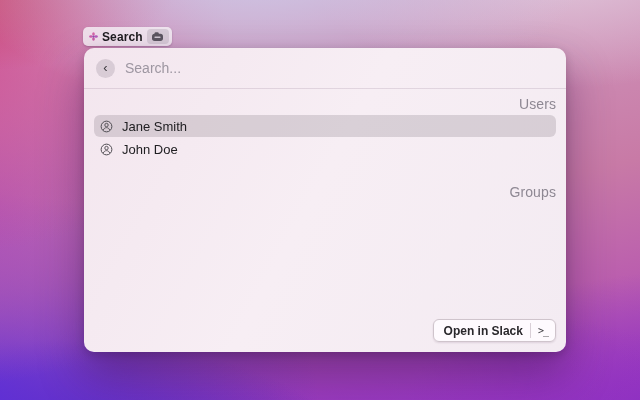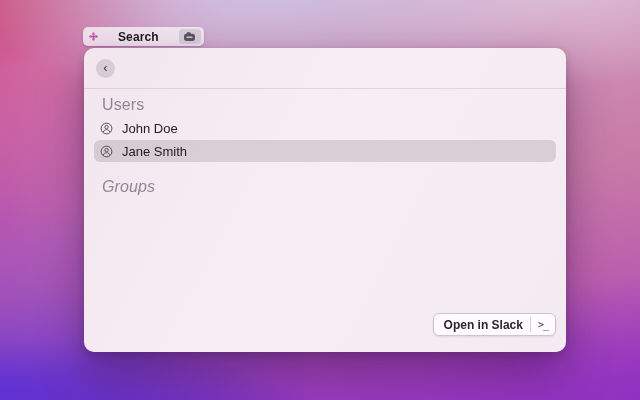--- a/index.html
+++ b/index.html
@@ -19,21 +19,21 @@
       radial-gradient(48% 42% at -12% 55%, #ad4cb6 0%, rgba(173,76,182,0) 100%),
       radial-gradient(56% 52% at -6% 100%, #5c2ed8 0%, rgba(92,46,216,0) 100%),
       radial-gradient(46% 32% at 10% 117%, #3c1faa 0%, rgba(60,31,170,0) 100%),
       radial-gradient(72% 42% at 55% 116%, #8e2fc4 0%, rgba(142,47,196,0) 100%),
       radial-gradient(44% 40% at 106% 108%, #8c2fc0 0%, rgba(140,47,192,0) 100%),
       linear-gradient(168deg, #d2a3c6 0%, #cd8db4 32%, #c87aa6 55%, #bb5fae 76%, #9f3cc2 100%);
   }
   
   .menu-pill{
     position:absolute;left:83px;top:27px;height:19px;
-    display:flex;align-items:center;gap:20px;padding:0 3px 0 6px;
+    display:flex;align-items:center;gap:4px;padding:0 3px 0 6px;
     background:rgba(247,241,246,0.82);border-radius:5px;
     box-shadow:0 1px 2px rgba(60,20,60,0.25);
   }
   .menu-pill .app-label{font-size:12px;font-weight:700;color:#1c1b1e;letter-spacing:.1px;}
   .menu-badge{
     display:flex;align-items:center;justify-content:center;
     width:22px;height:15px;border-radius:4px;background:rgba(176,166,178,0.38);
   }
   
   .panel{
@@ -54,33 +54,33 @@
     padding-bottom:1px;box-sizing:border-box;
   }
   .search-input{
     flex:1;border:none;outline:none;background:transparent;
     margin-left:8px;font-size:14px;color:#2a282c;
     font-family:"Liberation Sans",sans-serif;
   }
   .search-input::placeholder{color:#9d96a1;}
   .content{padding:0 10px;}
   .section-label{
-    margin:8px 0 3px 8px;font-size:16px;color:#8e8893;letter-spacing:.1px;
+    margin:8px 0 3px 8px;font-size:14px;color:#8e8893;letter-spacing:.1px;text-align:right;
   }
   .section-label.first{margin-top:7px;}
   .row{
     height:22px;margin:1px 0;display:flex;align-items:center;
     border-radius:6px;padding:0 6px 0 6px;
   }
   .row.selected{background:rgba(100,88,100,0.20);}
   .row .icon{width:13px;height:13px;flex:0 0 13px;display:flex;}
   .row .row-label{margin-left:9px;font-size:13px;color:#212023;}
   
   .open-btn{
-    position:absolute;right:10px;bottom:16px;height:23px;
+    position:absolute;right:10px;bottom:10px;height:23px;
     display:flex;align-items:center;padding:0 7px 0 10px;
     background:rgba(255,252,255,0.88);
     border:1px solid #cfc4cc;border-radius:6px;
     box-shadow:0 1px 2px rgba(60,20,60,0.12);
     cursor:default;box-sizing:border-box;
   }
   .open-btn .btn-label{font-size:12px;font-weight:700;color:#2a282c;}
   .open-btn .btn-sep{width:1px;height:15px;background:#d9cfd7;margin:0 7px;}
   .open-btn .shortcut{
     font-family:"DejaVu Sans Mono",monospace;font-size:10px;color:#3a383d;
@@ -113,51 +113,52 @@
     </span>
   </span>
 </div>
 
 <div class="panel">
 
   <div class="searchbar">
     <div class="back-btn">
       <span>‹</span>
     </div>
+    <input class="search-input" type="text" placeholder="Search..." style="">
   </div>
 
   <div class="content">
 
     <div class="section-label first">Users</div>
+
+    <div class="row selected">
+      <span class="icon">
+        <svg width="13" height="13" viewBox="0 0 16 16">
+          <circle cx="8" cy="8" r="6.6" fill="none" stroke="#4c4a4f" stroke-width="1.2"></circle>
+          <circle cx="8" cy="6.2" r="2.1" fill="none" stroke="#4c4a4f" stroke-width="1.1"></circle>
+          <path d="M4 12.4c.9-2 2.3-3 4-3s3.1 1 4 3" fill="none" stroke="#4c4a4f" stroke-width="1.1"></path>
+        </svg>
+      </span>
+      <span class="row-label">Jane Smith</span>
+    </div>
 
     <div class="row">
       <span class="icon">
         <svg width="13" height="13" viewBox="0 0 16 16">
           <circle cx="8" cy="8" r="6.6" fill="none" stroke="#4c4a4f" stroke-width="1.2"></circle>
           <circle cx="8" cy="6.2" r="2.1" fill="none" stroke="#4c4a4f" stroke-width="1.1"></circle>
           <path d="M4 12.4c.9-2 2.3-3 4-3s3.1 1 4 3" fill="none" stroke="#4c4a4f" stroke-width="1.1"></path>
         </svg>
       </span>
       <span class="row-label">John Doe</span>
     </div>
 
-    <div class="row selected">
-      <span class="icon">
-        <svg width="13" height="13" viewBox="0 0 16 16">
-          <circle cx="8" cy="8" r="6.6" fill="none" stroke="#4c4a4f" stroke-width="1.2"></circle>
-          <circle cx="8" cy="6.2" r="2.1" fill="none" stroke="#4c4a4f" stroke-width="1.1"></circle>
-          <path d="M4 12.4c.9-2 2.3-3 4-3s3.1 1 4 3" fill="none" stroke="#4c4a4f" stroke-width="1.1"></path>
-        </svg>
-      </span>
-      <span class="row-label">Jane Smith</span>
-    </div>
 
 
-
-    <div class="section-label" style="margin-top:16px;font-style:italic;">Groups</div>
+    <div class="section-label" style="margin-top:24px;">Groups</div>
 
 
   </div>
 
   <div class="open-btn">
     <span class="btn-label">Open in Slack</span>
     <span class="btn-sep"></span>
     <span class="shortcut">&gt;_</span>
   </div>
 

